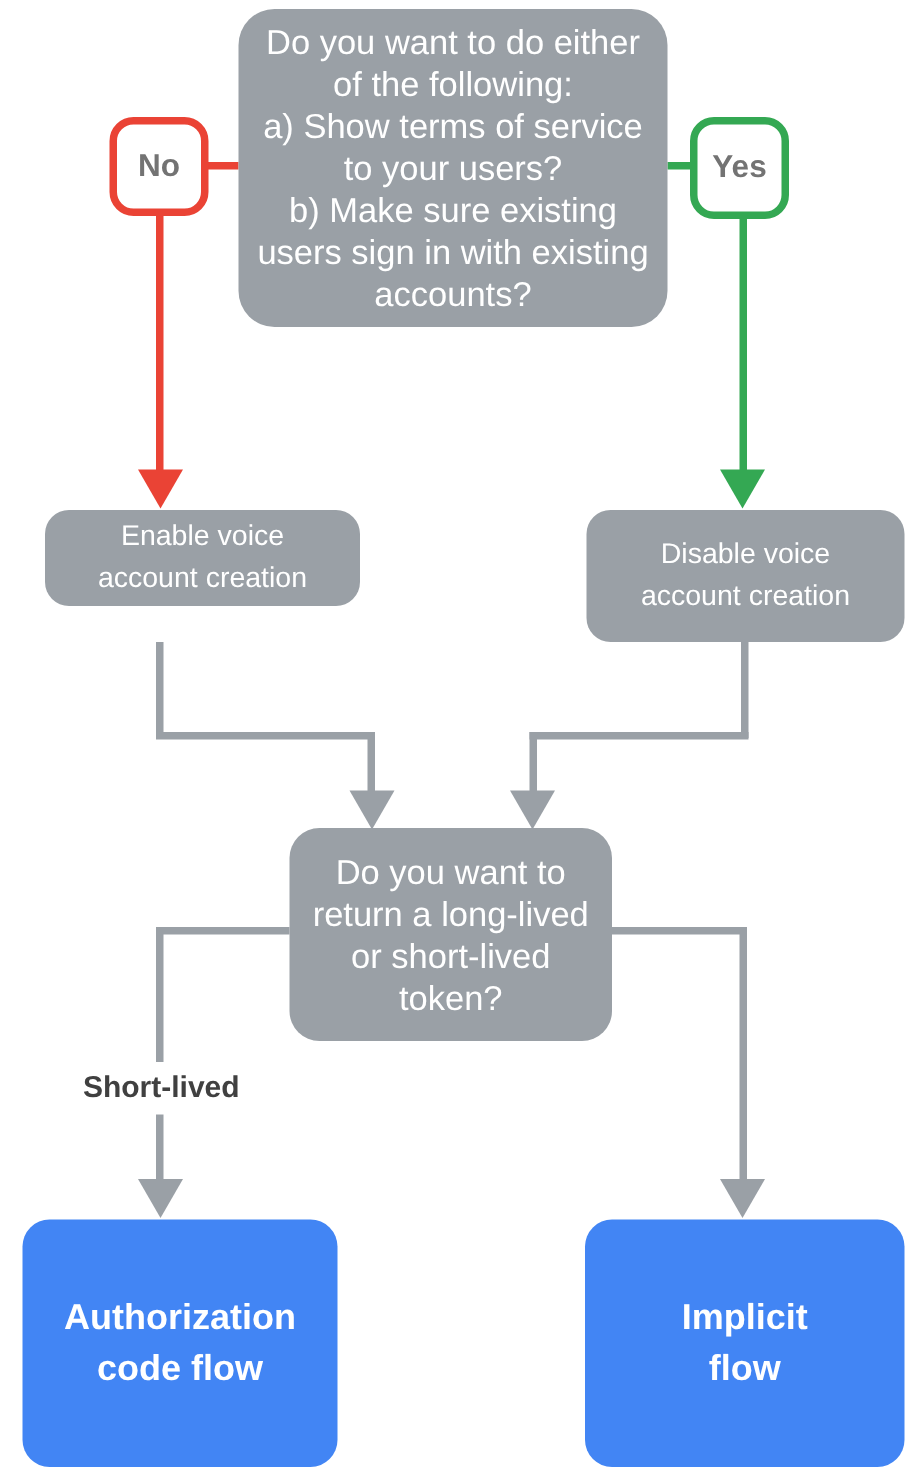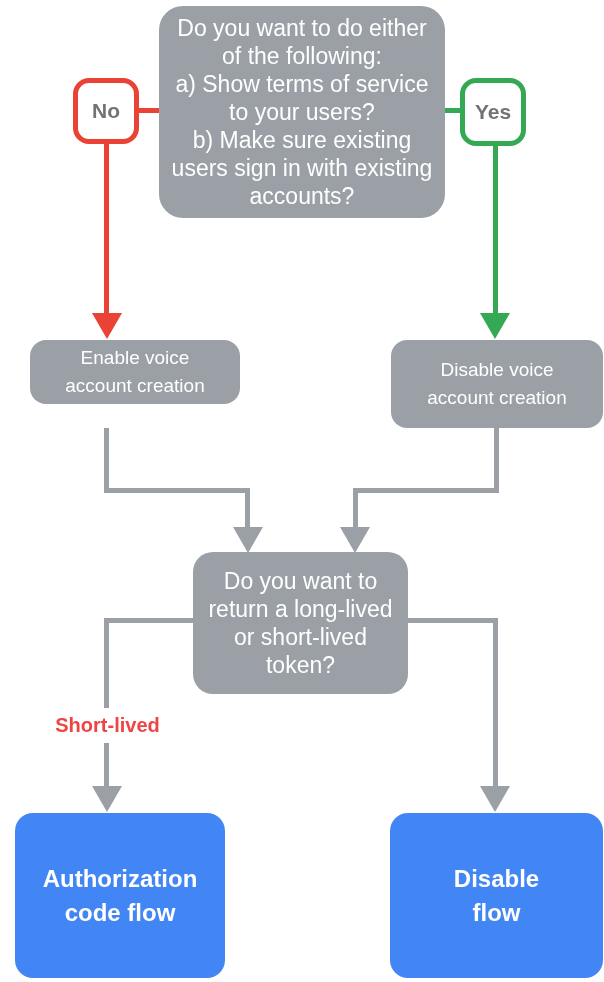--- a/index.html
+++ b/index.html
@@ -73,21 +73,21 @@
     border-left: 15px solid transparent;
     border-right: 15px solid transparent;
     z-index: 0;
   }
   .arrowhead.gray  { border-top: 26px solid #9AA0A6; }
   .arrowhead.red   { border-top: 26px solid #EA4335; }
   .arrowhead.green { border-top: 26px solid #34A853; }
   .branch-label {
     position: absolute;
     background: #ffffff;
-    color: #ef4444;
+    color: #404040;
     font-weight: bold;
     font-size: 20px;
     display: flex;
     align-items: center;
     justify-content: center;
     z-index: 2;
   }
 </style>
 </head>
 <body>
@@ -136,16 +136,16 @@
   <div class="line gray" style="left:104px; top:618px; width:5px; height:168px;"></div>
   <div class="arrowhead gray" style="left:92px; top:786px;"></div>
   <div class="branch-label" style="left:23px; top:708px; width:169px; height:35px;">Short-lived</div>
 
   <div class="line gray" style="left:408px; top:618px; width:88px; height:5px;"></div>
   <div class="line gray" style="left:493px; top:618px; width:5px; height:168px;"></div>
   <div class="arrowhead gray" style="left:480px; top:786px;"></div>
 
   <div class="node result" style="left:15px; top:813px; width:210px; height:165px;">Authorization
 code flow</div>
-  <div class="node result" style="left:390px; top:813px; width:213px; height:165px;">Disable
+  <div class="node result" style="left:390px; top:813px; width:213px; height:165px;">Implicit
 flow</div>
 
 </div>
 
 </body></html>

